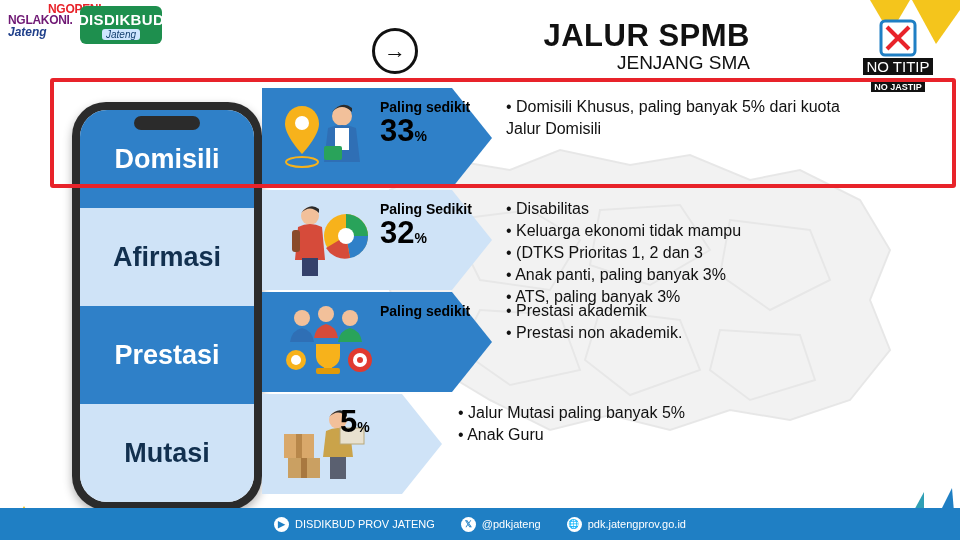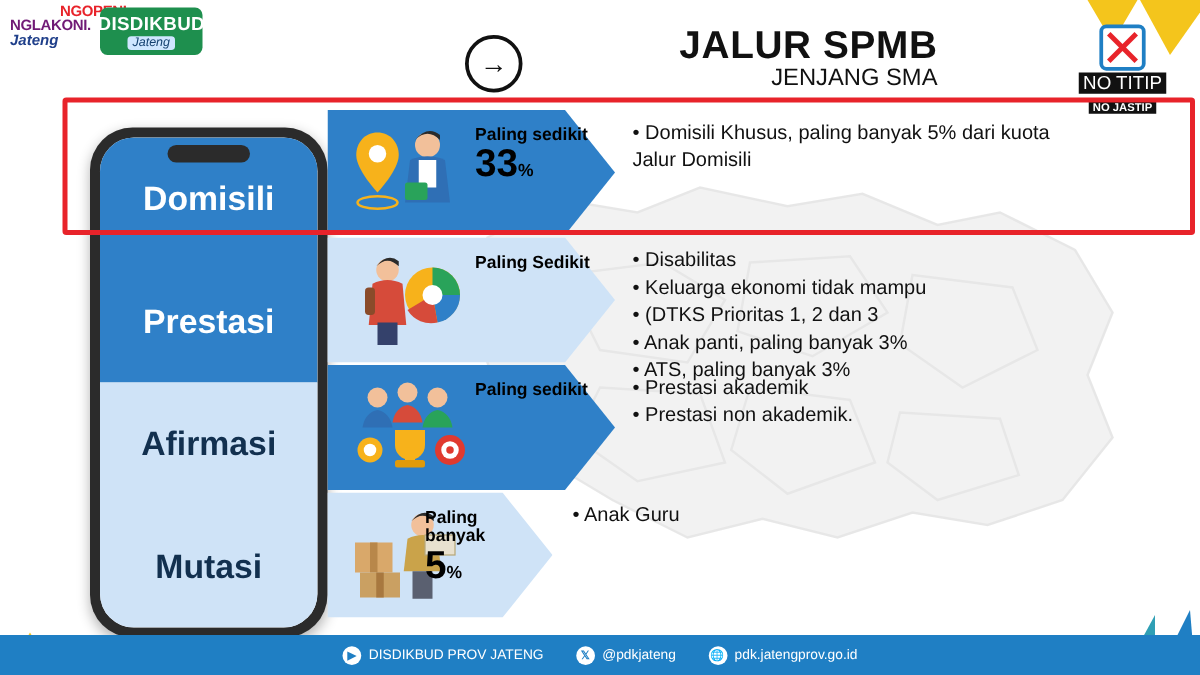--- a/index.html
+++ b/index.html
@@ -132,25 +132,25 @@
   <div class="t1">NO TITIP</div><br>
   <div class="t2">NO JASTIP</div>
 </div>
 
 <div class="phone">
   <div class="phone-inner">
     <div class="notch"></div>
     <div class="row-label r-dark">
       <span>Domisili</span>
     </div>
+    <div class="row-label r-light">
+      <span>Afirmasi</span>
+    </div>
     <div class="row-label r-dark">
       <span>Prestasi</span>
-    </div>
-    <div class="row-label r-light">
-      <span>Afirmasi</span>
     </div>
     <div class="row-label r-light">
       <span>Mutasi</span>
     </div>
   </div>
 </div>
 
 <div class="band b1">
   <div class="chev">
     <svg width="230" height="100" viewBox="0 0 230 100">
@@ -194,20 +194,21 @@
       <rect x="22" y="58" width="16" height="18" fill="#34416b"></rect>
       <circle cx="66" cy="36" r="22" fill="#f7b21b"></circle>
       <path d="M66 14 A22 22 0 0 1 88 36 L66 36 Z" fill="#29a35a"></path>
       <path d="M66 36 L88 36 A22 22 0 0 1 70 58 Z" fill="#2f80c8"></path>
       <path d="M66 36 L70 58 A22 22 0 0 1 46 48 Z" fill="#d64b3a"></path>
       <circle cx="66" cy="36" r="8" fill="#fff"></circle>
     </svg>
   </div>
   <div class="pct">
     <div class="lead">Paling Sedikit</div>
+    <div class="num"><span>32</span><small>%</small></div>
   </div>
   <div class="bullets">
     <div>• Disabilitas</div>
     <div>• Keluarga ekonomi tidak mampu</div>
     <div>• (DTKS Prioritas 1, 2 dan 3</div>
     <div>• Anak panti, paling banyak 3%</div>
     <div>• ATS, paling banyak 3%</div>
   </div>
 </div>
 
@@ -257,24 +258,24 @@
       <rect x="8" y="54" width="32" height="20" fill="#caa062"></rect>
         <rect x="21" y="54" width="6" height="20" fill="#a8783f"></rect>
       <circle cx="58" cy="16" r="9" fill="#f2c09a"></circle>
         <path d="M49 13 q9 -9 18 0 l0 -4 q-9 -7 -18 4 Z" fill="#2b2b2b"></path>
       <path d="M46 27 q12 -6 24 0 l3 26 l-30 0 Z" fill="#caa34a"></path>
       <rect x="50" y="53" width="16" height="22" fill="#5a6070"></rect>
       <rect x="60" y="24" width="24" height="16" fill="#e8e1cf" stroke="#b8a87a"></rect>
     </svg>
   </div>
   <div class="pct">
-    <div class="lead">Paling banyak</div>
     <div class="num"><span>5</span><small>%</small></div>
   </div>
   <div class="bullets">
+    <div>• Jalur Mutasi paling banyak 5%</div>
     <div>• Anak Guru</div>
   </div>
 </div>
 
 <div class="red-box"></div>
 
 <div class="foot-left-tri">
   <svg width="40" height="34" viewBox="0 0 40 34">
       <polygon points="20,2 38,32 2,32" fill="#f4c51c"></polygon>
     </svg>

